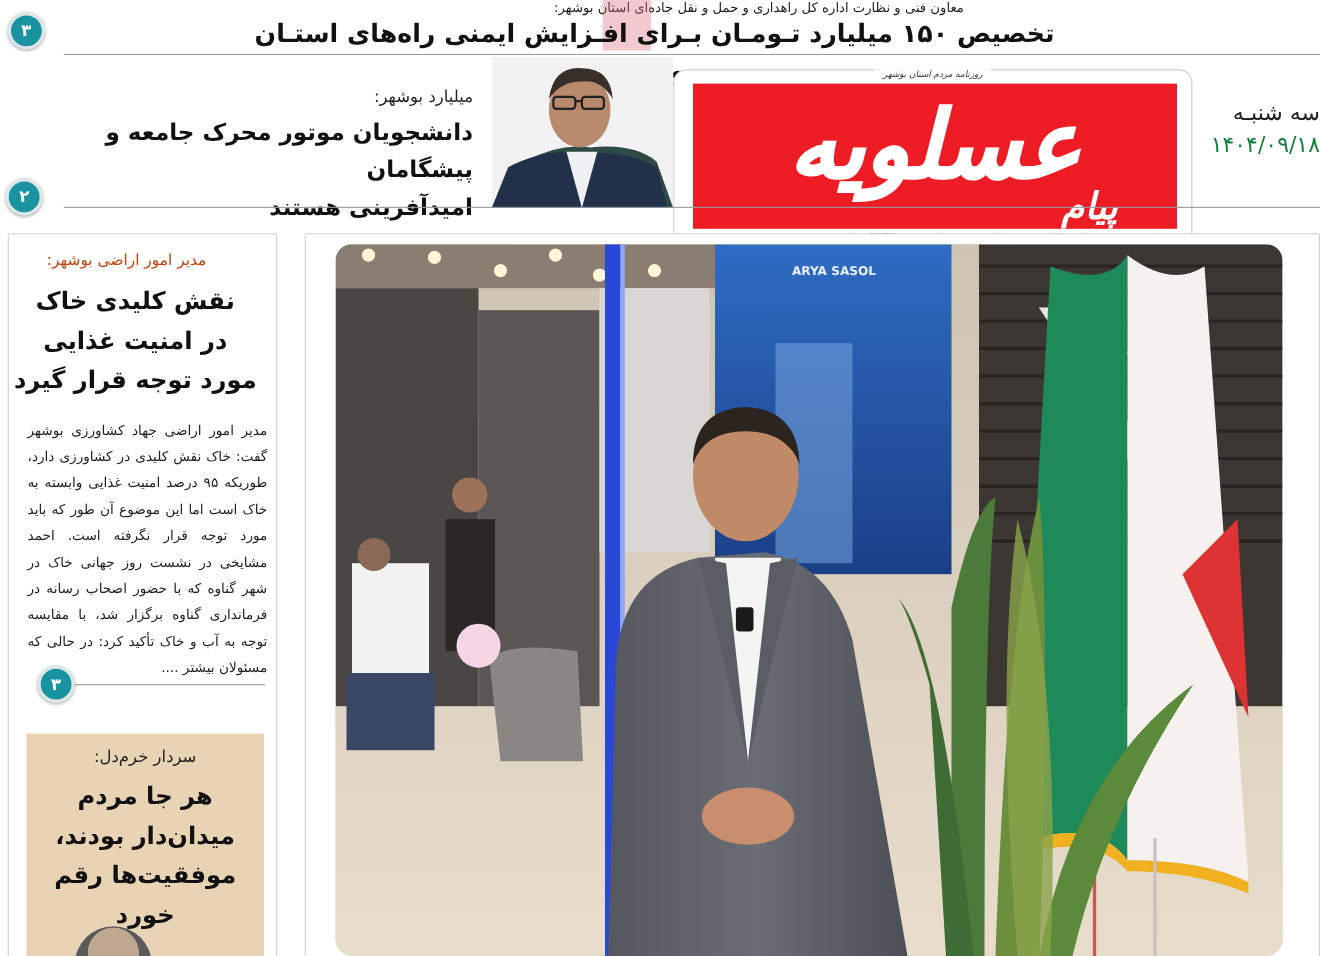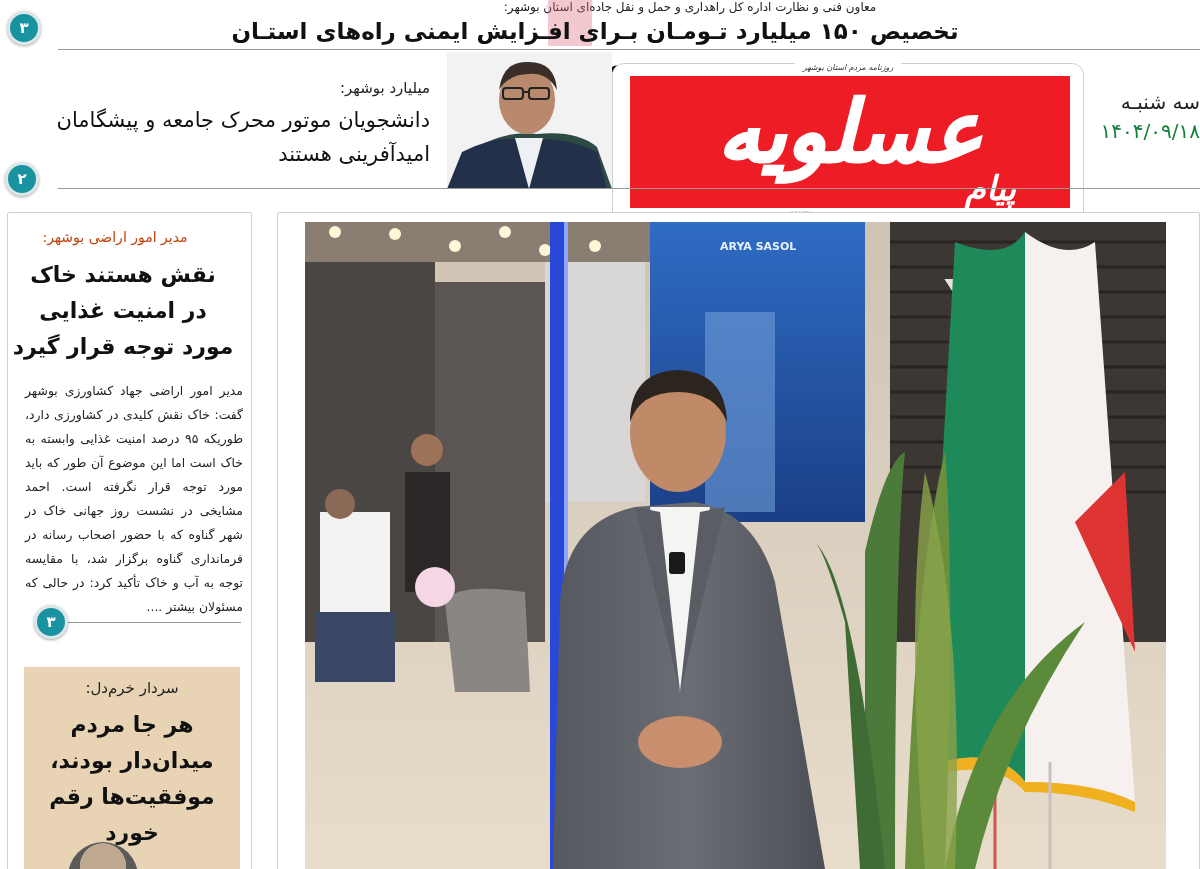--- a/index.html
+++ b/index.html
@@ -25,39 +25,39 @@
   .logo-sub { position: absolute; bottom: 2px; right: 54px; color: #fff; font-size: 34px; font-weight: bold; line-height: 36px; }
   .mast-info { position: absolute; top: 145px; left: 18px; width: 440px; font-size: 9px; color: #111; display: flex; justify-content: space-between; align-items: center; }
   .mast-info .num { font-weight: bold; font-size: 11px; }
 
   .date-box { position: absolute; top: 88px; left: 1090px; width: 110px; }
   .date-day { font-size: 20px; color: #222; line-height: 28px; }
   .date-val { font-size: 20px; color: #15803d; line-height: 30px; margin-top: 0; }
 
   
   .story2-kicker { position: absolute; top: 79px; left: 200px; width: 230px; text-align: right; font-size: 15px; color: #222; }
-  .story2-title { position: absolute; top: 103px; left: 40px; width: 390px; text-align: right; font-size: 21px; font-weight: normal; line-height: 34px; color: #111; }
+  .story2-title { position: absolute; top: 103px; left: 40px; width: 390px; text-align: right; font-size: 21px; font-weight: bold; line-height: 34px; color: #111; }
   .portrait1 { position: absolute; top: 52px; left: 447px; width: 165px; height: 137px; overflow: hidden; background: #f4f4f4; }
   .rule2 { position: absolute; top: 188px; left: 58px; width: 1142px; height: 1px; background: #9a9a9a; }
 
   
   .left-col { position: absolute; top: 212px; left: 7px; width: 245px; height: 680px; border: 1px solid #cfcfcf; border-radius: 2px; background: #fff; }
   .lc-kicker { position: absolute; top: 16px; left: 10px; width: 194px; text-align: center; font-size: 14px; color: #c2410c; }
   .lc-title { position: absolute; top: 44px; left: 0; width: 230px; text-align: center; font-size: 22px; font-weight: bold; line-height: 36px; color: #111; }
   .lc-body { position: absolute; top: 166px; left: 17px; width: 218px; text-align: justify; text-align-last: right; font-size: 12.4px; line-height: 24px; color: #222; }
   .lc-rule { position: absolute; top: 409px; left: 55px; width: 178px; height: 1px; background: #9a9a9a; }
 
   .box3 { position: absolute; top: 454px; left: 16px; width: 216px; height: 240px; background: #e8d4b5; }
   .box3-kicker { position: absolute; top: 12px; left: 0; width: 100%; text-align: center; font-size: 15px; color: #222; }
   .box3-title { position: absolute; top: 40px; left: 0; width: 100%; text-align: center; font-size: 22px; font-weight: bold; line-height: 36px; color: #111; }
   .portrait3 { position: absolute; top: 175px; left: 44px; width: 70px; height: 70px; border-radius: 50% 50% 0 0; background: radial-gradient(circle at 50% 35%, #bfa890 0 40%, #5a5a5a 41% 70%, #e8d4b5 71%); }
 
   
   .main-frame { position: absolute; top: 212px; left: 277px; width: 923px; height: 680px; border: 1px solid #cfcfcf; border-radius: 2px; background: #fff; }
-  .photo { position: absolute; top: 222px; left: 305px; width: 861px; height: 647px; overflow: hidden; background: #d8cfc2; }
+  .photo { position: absolute; top: 222px; left: 305px; width: 861px; height: 647px; overflow: hidden; background: #d8cfc2; border-radius: 15px; }
 </style>
 </head>
 <body>
 
 <div class="top-kicker rtl">معاون فنی و نظارت اداره کل راهداری و حمل و نقل جاده‌ای استان بوشهر:</div>
 <div class="watermark"></div>
 <div class="top-headline rtl">تخصیص ۱۵۰ میلیارد تـومـان بـرای افـزایش ایمنی راه‌های استـان بـوشهـر</div>
 <div class="badge" style="top:11px;left:7px;">۳</div>
 <div class="top-rule"></div>
 
@@ -97,21 +97,21 @@
     <rect x="82" y="36" width="20" height="11" rx="3" fill="none" stroke="#222" stroke-width="2"></rect>
     <line x1="76" y1="40" x2="82" y2="40" stroke="#222" stroke-width="2"></line>
   </svg>
 </div>
 <div class="badge" style="top:162px;left:5px;">۲</div>
 <div class="rule2"></div>
 
 <div class="left-col">
   <div class="lc-kicker rtl">مدیر امور اراضی بوشهر:</div>
   <div class="lc-title rtl">
-    <div>نقش هستند خاک</div>
+    <div>نقش کلیدی خاک</div>
     <div>در امنیت غذایی</div>
     <div>مورد توجه قرار گیرد</div>
   </div>
   <div class="lc-body rtl">مدیر امور اراضی جهاد کشاورزی بوشهر گفت: خاک نقش کلیدی در کشاورزی دارد، طوریکه ۹۵ درصد امنیت غذایی وابسته به خاک است اما این موضوع آن طور که باید مورد توجه قرار نگرفته است. احمد مشایخی در نشست روز جهانی خاک در شهر گناوه که با حضور اصحاب رسانه در فرمانداری گناوه برگزار شد، با مقایسه توجه به آب و خاک تأکید کرد: در حالی که مسئولان بیشتر ....</div>
   <div class="lc-rule"></div>
   <div class="box3">
     <div class="box3-kicker rtl">سردار خرم‌دل:</div>
     <div class="box3-title rtl">
       <div>هر جا مردم</div>
       <div>میدان‌دار بودند،</div>

